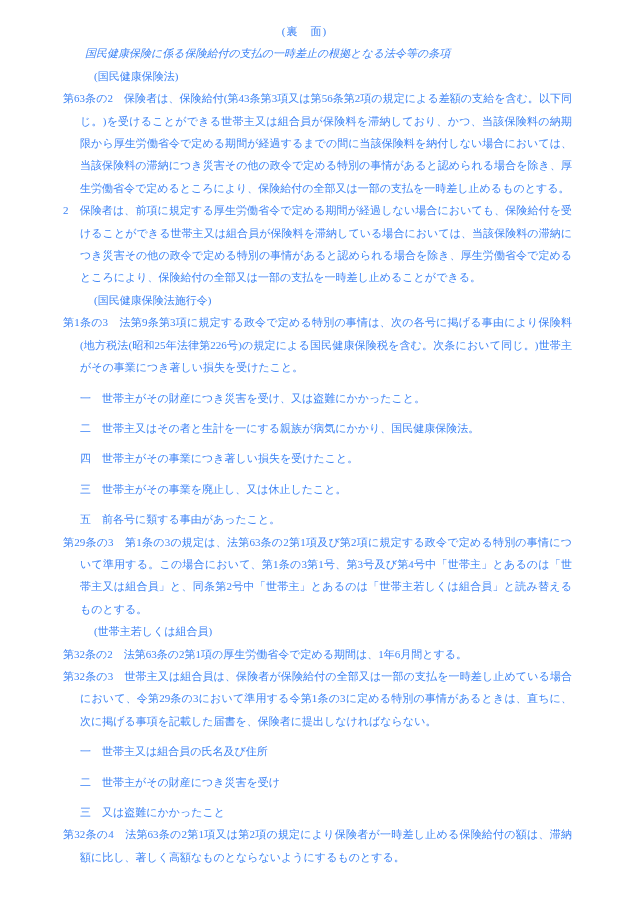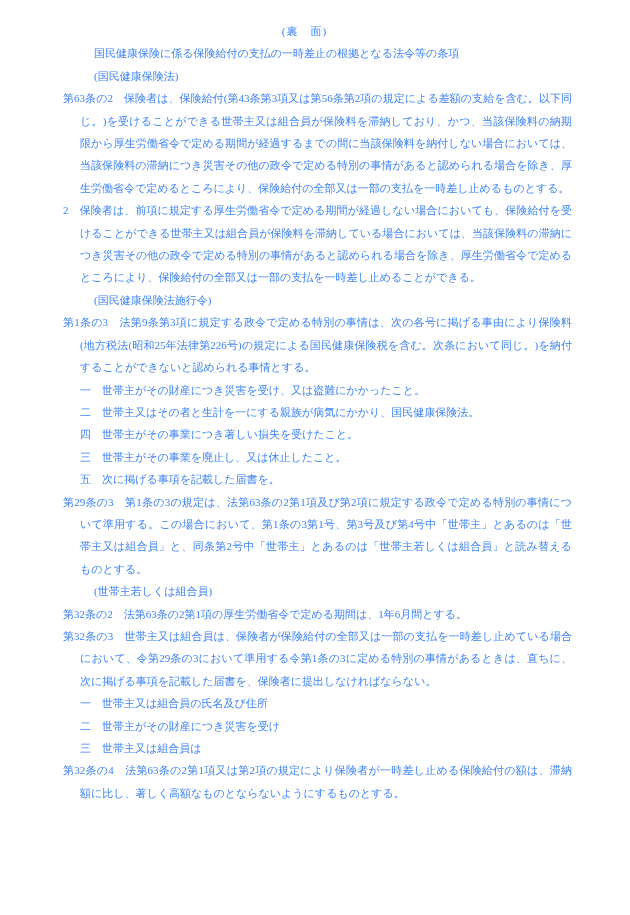--- a/index.html
+++ b/index.html
@@ -19,58 +19,60 @@
     line-height: 22.4px;
     padding: 20px 58px 0 63px;
     overflow: hidden;
   }
   .side-label {
     text-align: center;
     padding-right: 26px;
     letter-spacing: 1px;
   }
   .doc-title {
-    margin-left: 31px;
+    margin-left: 22px;
+    font-style: italic;
   }
   .law-heading {
     margin-left: 31px;
   }
   .article {
     padding-left: 17px;
     text-indent: -17px;
     text-align: justify;
   }
   .item {
     padding-left: 47px;
     text-indent: -30px;
     text-align: justify;
+    margin-top: 8px;
   }
 </style>
 </head>
 <body>
 
 <div class="page">
   <div class="side-label">(裏　面)</div>
   <div class="doc-title">国民健康保険に係る保険給付の支払の一時差止の根拠となる法令等の条項</div>
 
   <div>
     <div class="law-heading">(国民健康保険法)</div>
     <div class="article">第63条の2　保険者は、保険給付(第43条第3項又は第56条第2項の規定による差額の支給を含む。以下同じ。)を受けることができる世帯主又は組合員が保険料を滞納しており、かつ、当該保険料の納期限から厚生労働省令で定める期間が経過するまでの間に当該保険料を納付しない場合においては、当該保険料の滞納につき災害その他の政令で定める特別の事情があると認められる場合を除き、厚生労働省令で定めるところにより、保険給付の全部又は一部の支払を一時差し止めるものとする。</div>
     <div class="article">2　保険者は、前項に規定する厚生労働省令で定める期間が経過しない場合においても、保険給付を受けることができる世帯主又は組合員が保険料を滞納している場合においては、当該保険料の滞納につき災害その他の政令で定める特別の事情があると認められる場合を除き、厚生労働省令で定めるところにより、保険給付の全部又は一部の支払を一時差し止めることができる。</div>
 
     <div class="law-heading">(国民健康保険法施行令)</div>
-    <div class="article">第1条の3　法第9条第3項に規定する政令で定める特別の事情は、次の各号に掲げる事由により保険料(地方税法(昭和25年法律第226号)の規定による国民健康保険税を含む。次条において同じ。)を納付することができないと認められる事情とする。</div>
+    <div class="article">第1条の3　法第9条第3項に規定する政令で定める特別の事情は、次の各号に掲げる事由により保険料(地方税法(昭和25年法律第226号)の規定による国民健康保険税を含む。次条において同じ。)世帯主がその事業につき著しい損失を受けたこと。</div>
     <div class="item">一　世帯主がその財産につき災害を受け、又は盗難にかかったこと。</div>
     <div class="item">二　世帯主又はその者と生計を一にする親族が病気にかかり、国民健康保険法。</div>
     <div class="item">四　世帯主がその事業につき著しい損失を受けたこと。</div>
     <div class="item">三　世帯主がその事業を廃止し、又は休止したこと。</div>
-    <div class="item">五　次に掲げる事項を記載した届書を。</div>
+    <div class="item">五　前各号に類する事由があったこと。</div>
     <div class="article">第29条の3　第1条の3の規定は、法第63条の2第1項及び第2項に規定する政令で定める特別の事情について準用する。この場合において、第1条の3第1号、第3号及び第4号中「世帯主」とあるのは「世帯主又は組合員」と、同条第2号中「世帯主」とあるのは「世帯主若しくは組合員」と読み替えるものとする。</div>
 
     <div class="law-heading">(世帯主若しくは組合員)</div>
     <div class="article">第32条の2　法第63条の2第1項の厚生労働省令で定める期間は、1年6月間とする。</div>
     <div class="article">第32条の3　世帯主又は組合員は、保険者が保険給付の全部又は一部の支払を一時差し止めている場合において、令第29条の3において準用する令第1条の3に定める特別の事情があるときは、直ちに、次に掲げる事項を記載した届書を、保険者に提出しなければならない。</div>
     <div class="item">一　世帯主又は組合員の氏名及び住所</div>
     <div class="item">二　世帯主がその財産につき災害を受け</div>
-    <div class="item">三　世帯主又は組合員は</div>
+    <div class="item">三　又は盗難にかかったこと</div>
     <div class="article">第32条の4　法第63条の2第1項又は第2項の規定により保険者が一時差し止める保険給付の額は、滞納額に比し、著しく高額なものとならないようにするものとする。</div>
   </div>
 </div>
 
 </body></html>

